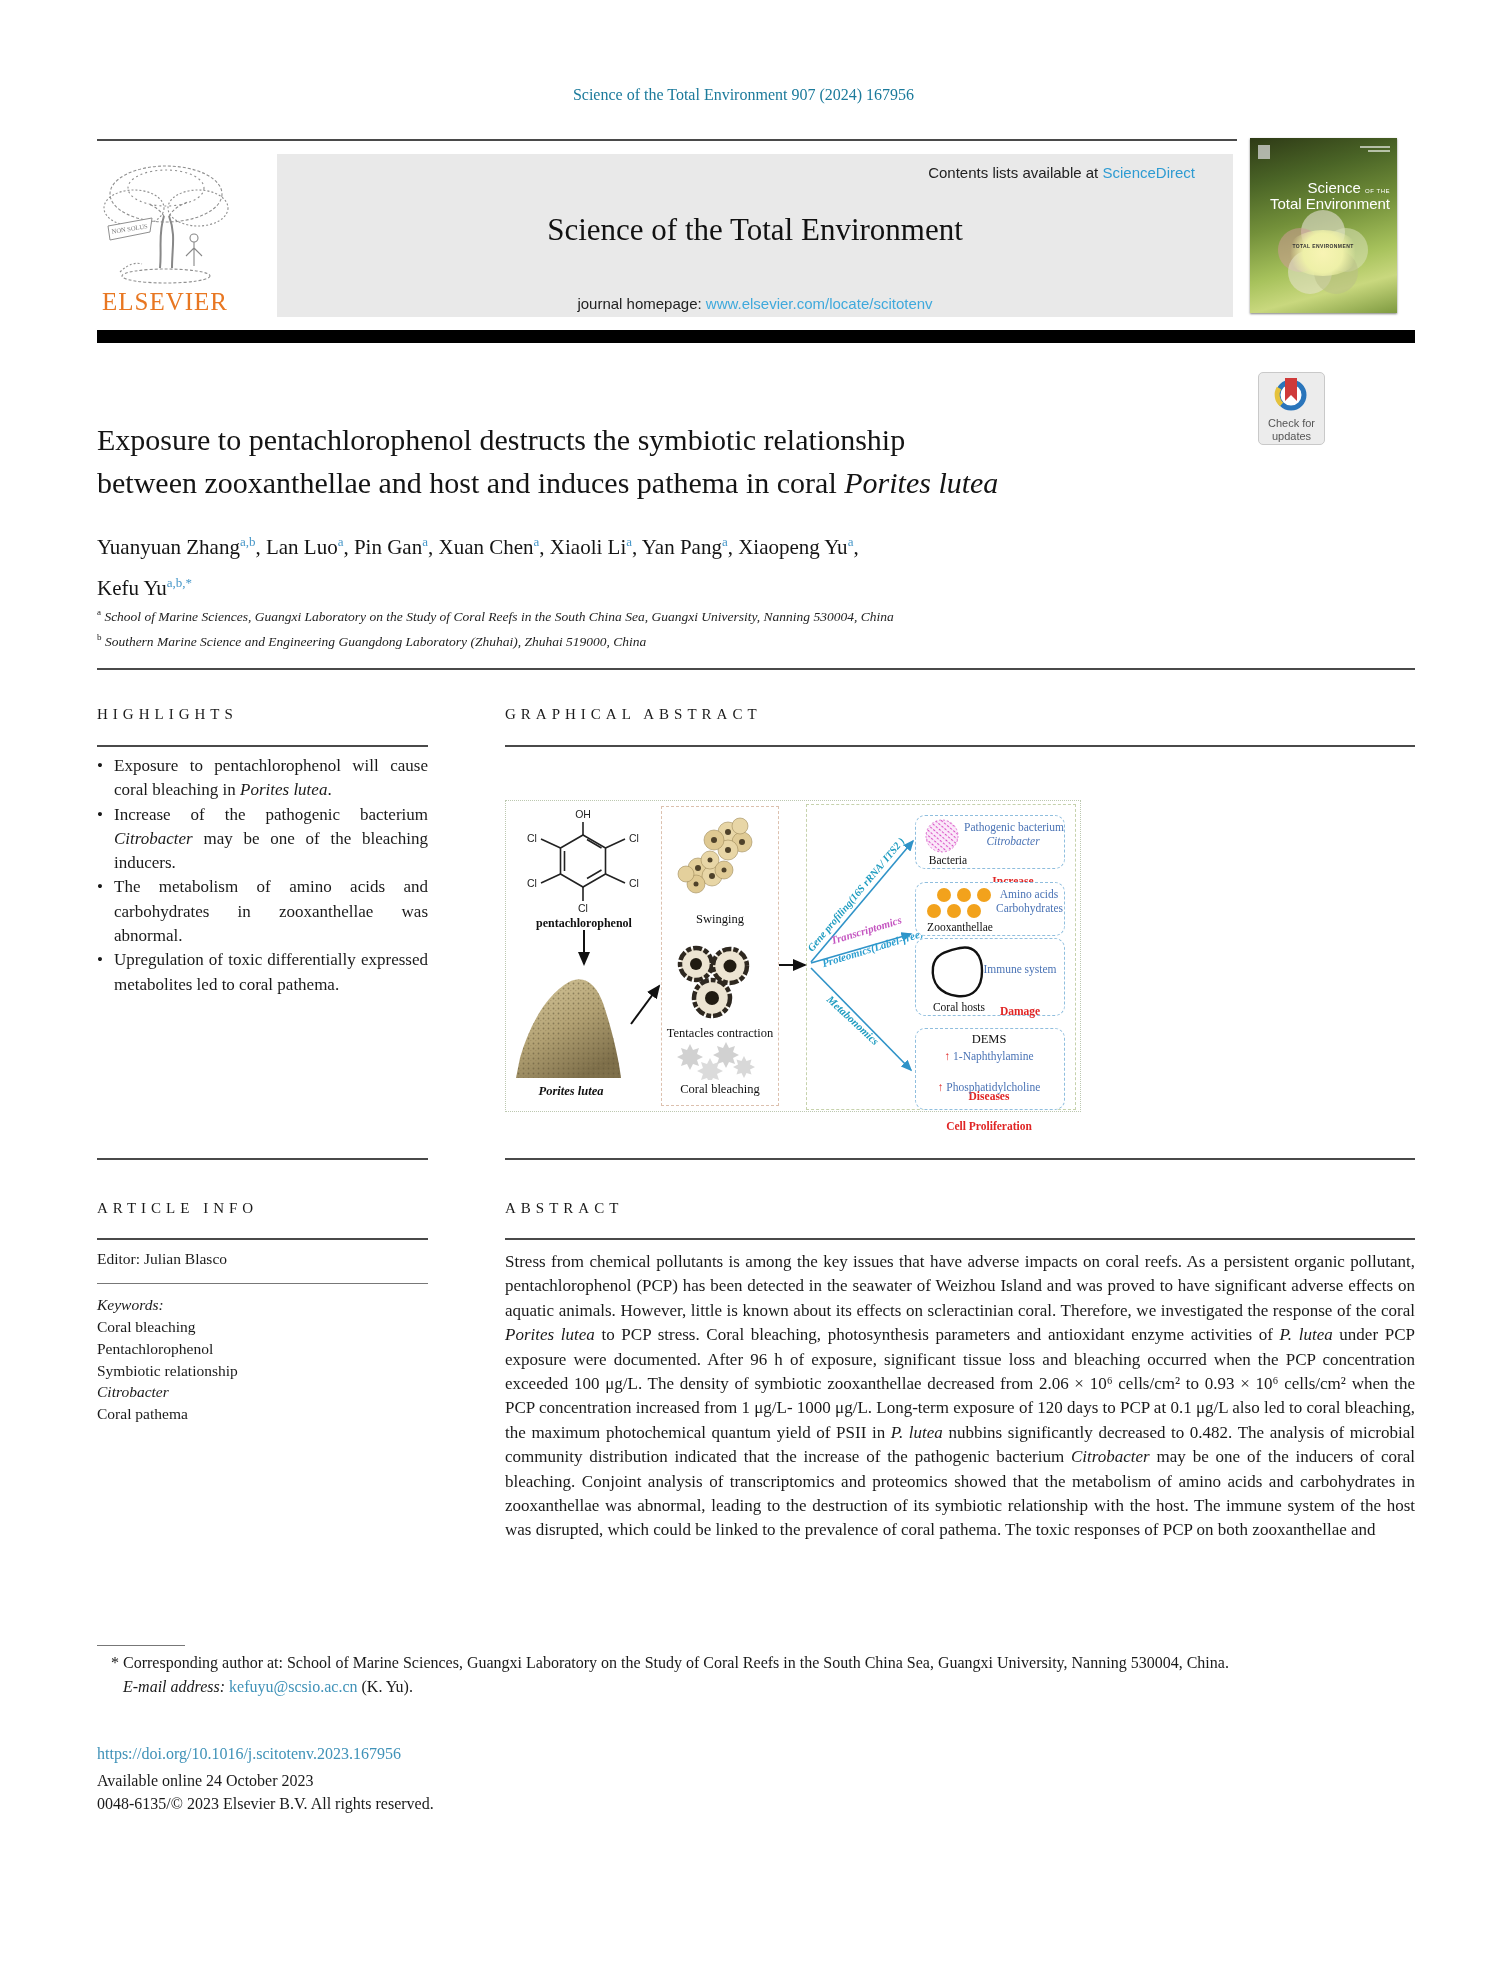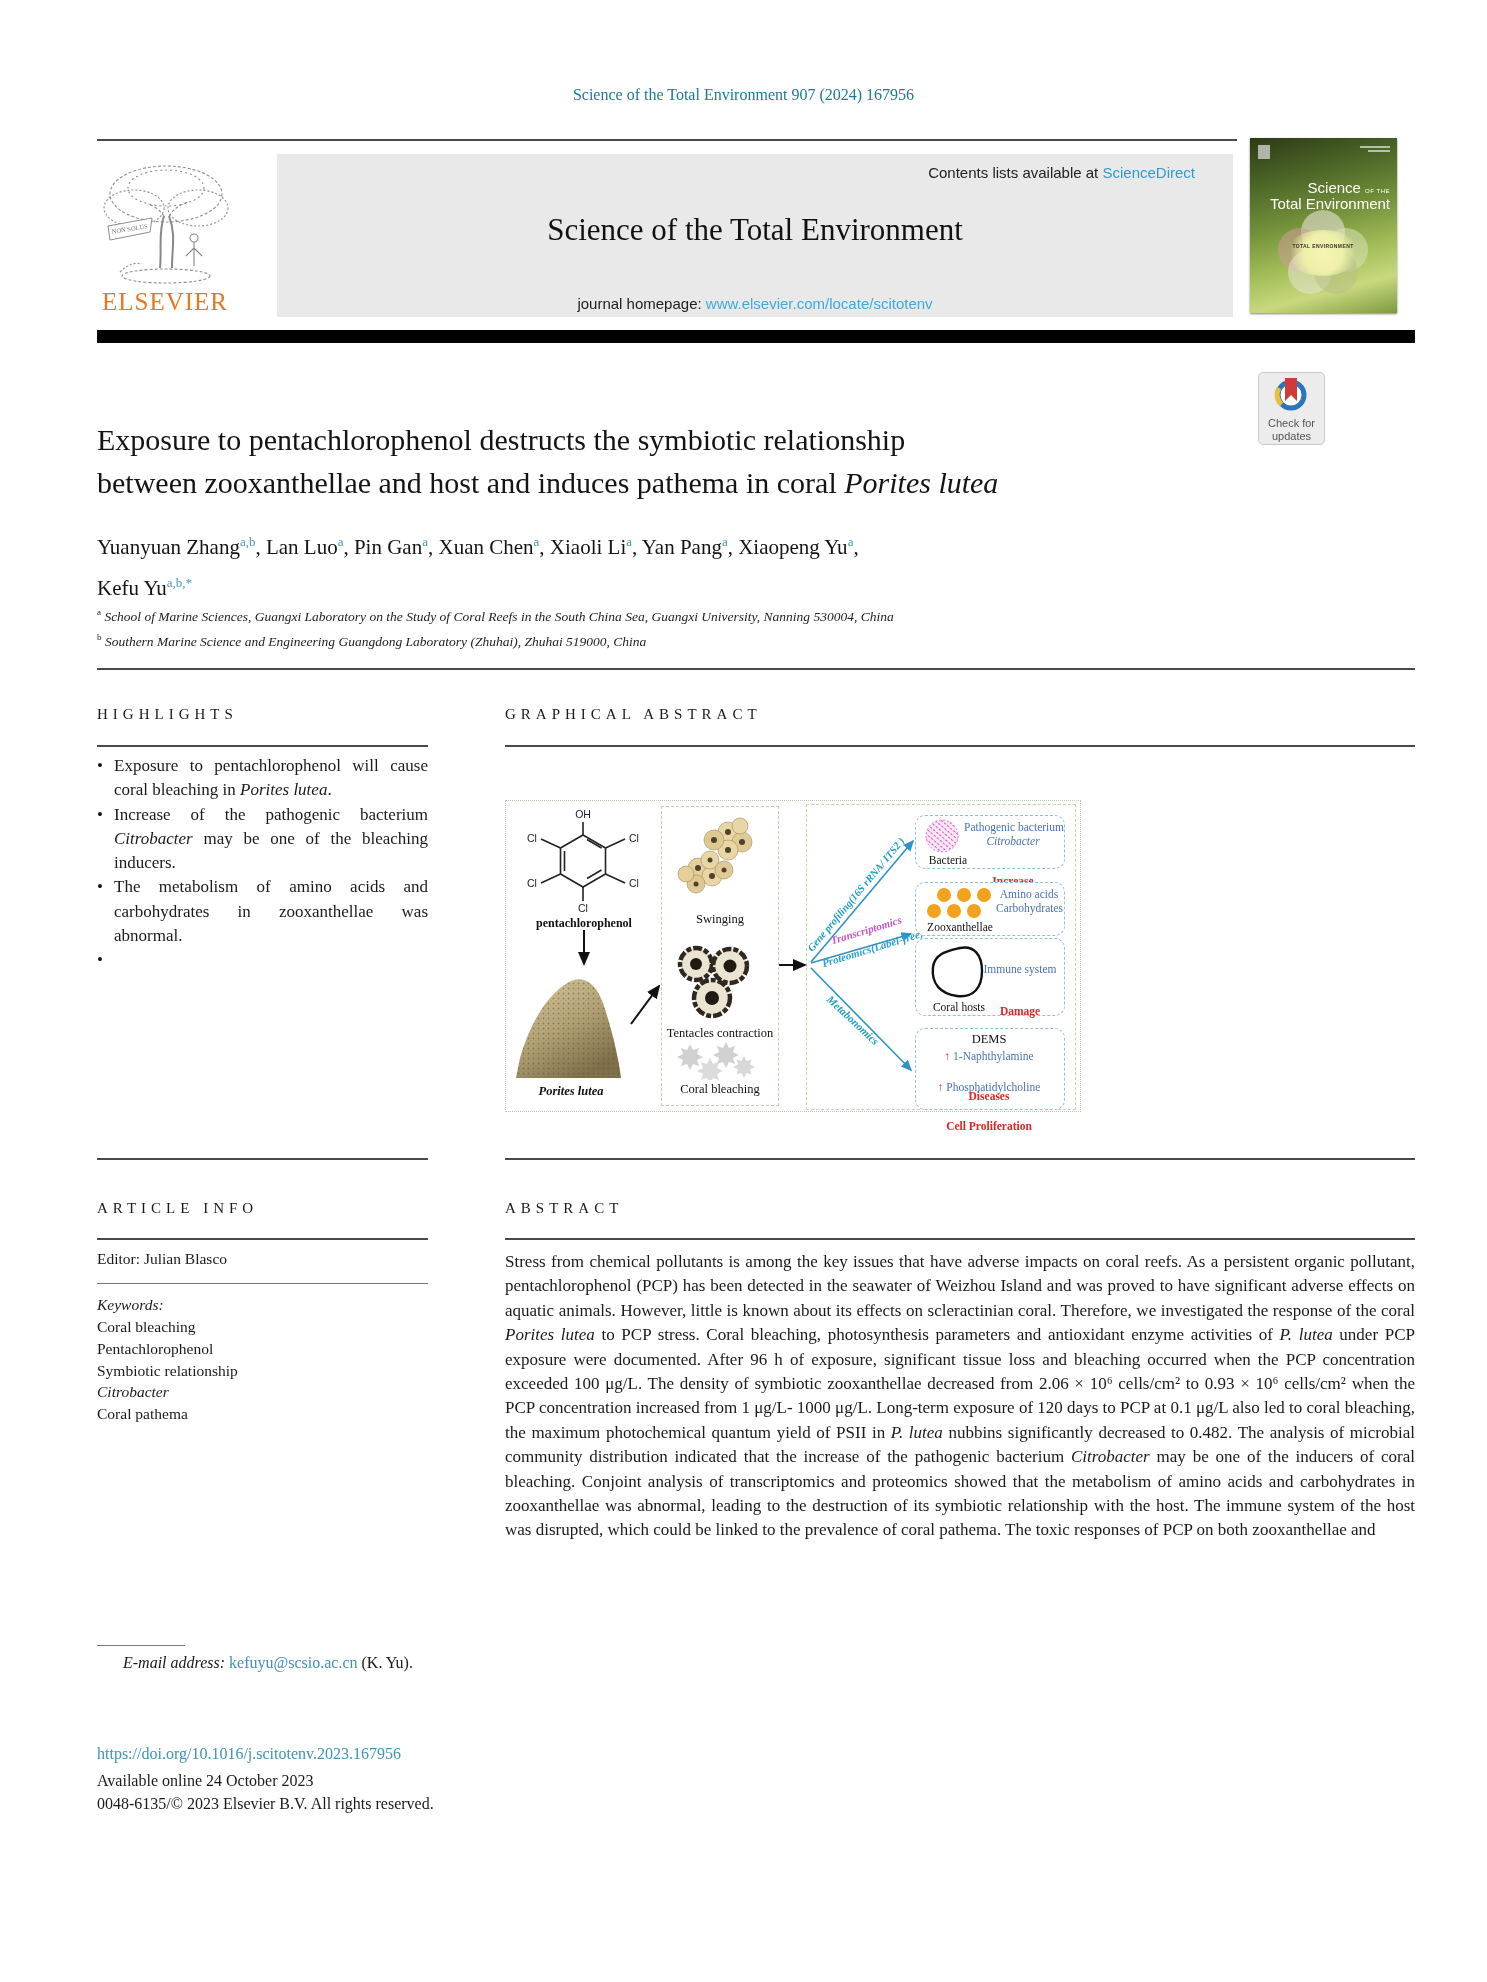--- a/index.html
+++ b/index.html
@@ -170,21 +170,21 @@
     <p class="hl-item">
       <span class="hl-bullet">•</span><span>Exposure to pentachlorophenol will cause coral bleaching in </span><span class="it">Porites lutea</span><span>.</span>
     </p>
     <p class="hl-item">
       <span class="hl-bullet">•</span><span>Increase of the pathogenic bacterium </span><span class="it">Citrobacter</span><span> may be one of the bleaching inducers.</span>
     </p>
     <p class="hl-item">
       <span class="hl-bullet">•</span><span>The metabolism of amino acids and carbohydrates in zooxanthellae was abnormal.</span>
     </p>
     <p class="hl-item">
-      <span class="hl-bullet">•</span>
+      <span class="hl-bullet">•</span><span>Upregulation of toxic differentially expressed metabolites led to coral pathema.</span>
     </p>
   </div>
 
   <div class="abs sect-head" style="left:505px;top:706px;">GRAPHICAL ABSTRACT</div>
   <div class="rule" style="left:505px;top:745px;width:910px;"></div>
 
   <div class="abs figure-border"></div>
   <div class="abs midpanel"></div>
   <div class="abs rightpanel"></div>
 
@@ -366,20 +366,21 @@
 
   <div class="rule" style="left:505px;top:1158px;width:910px;"></div>
   <div class="abs sect-head" style="left:505px;top:1200px;">ABSTRACT</div>
   <div class="rule" style="left:505px;top:1238px;width:910px;"></div>
   <div class="abs abstract">
     <span>Stress from chemical pollutants is among the key issues that have adverse impacts on coral reefs. As a persistent organic pollutant, pentachlorophenol (PCP) has been detected in the seawater of Weizhou Island and was proved to have significant adverse effects on aquatic animals. However, little is known about its effects on scleractinian coral. Therefore, we investigated the response of the coral </span><span class="it">Porites lutea</span><span> to PCP stress. Coral bleaching, photosynthesis parameters and antioxidant enzyme activities of </span><span class="it">P. lutea</span><span> under PCP exposure were documented. After 96 h of exposure, significant tissue loss and bleaching occurred when the PCP concentration exceeded 100 μg/L. The density of symbiotic zooxanthellae decreased from 2.06 × 10⁶ cells/cm² to 0.93 × 10⁶ cells/cm² when the PCP concentration increased from 1 μg/L- 1000 μg/L. Long-term exposure of 120 days to PCP at 0.1 μg/L also led to coral bleaching, the maximum photochemical quantum yield of PSII in </span><span class="it">P. lutea</span><span> nubbins significantly decreased to 0.482. The analysis of microbial community distribution indicated that the increase of the pathogenic bacterium </span><span class="it">Citrobacter</span><span> may be one of the inducers of coral bleaching. Conjoint analysis of transcriptomics and proteomics showed that the metabolism of amino acids and carbohydrates in zooxanthellae was abnormal, leading to the destruction of its symbiotic relationship with the host. The immune system of the host was disrupted, which could be linked to the prevalence of coral pathema. The toxic responses of PCP on both zooxanthellae and</span>
   </div>
 
   <div class="rule" style="left:97px;top:1645px;width:88px;height:1px;background:#777;"></div>
   <div class="abs footnote">
+    <p class="fn-star">* Corresponding author at: School of Marine Sciences, Guangxi Laboratory on the Study of Coral Reefs in the South China Sea, Guangxi University, Nanning 530004, China.</p>
     <p class="fn-email">
       <span class="it">E-mail address: </span><span class="teal-link">kefuyu@scsio.ac.cn</span><span> (K. Yu).</span>
     </p>
   </div>
 
   <div class="abs footer-block">
     <div class="teal-link" style="margin-bottom:3px;">https://doi.org/10.1016/j.scitotenv.2023.167956</div>
     <div>Available online 24 October 2023</div>
     <div>0048-6135/© 2023 Elsevier B.V. All rights reserved.</div>
   </div>

